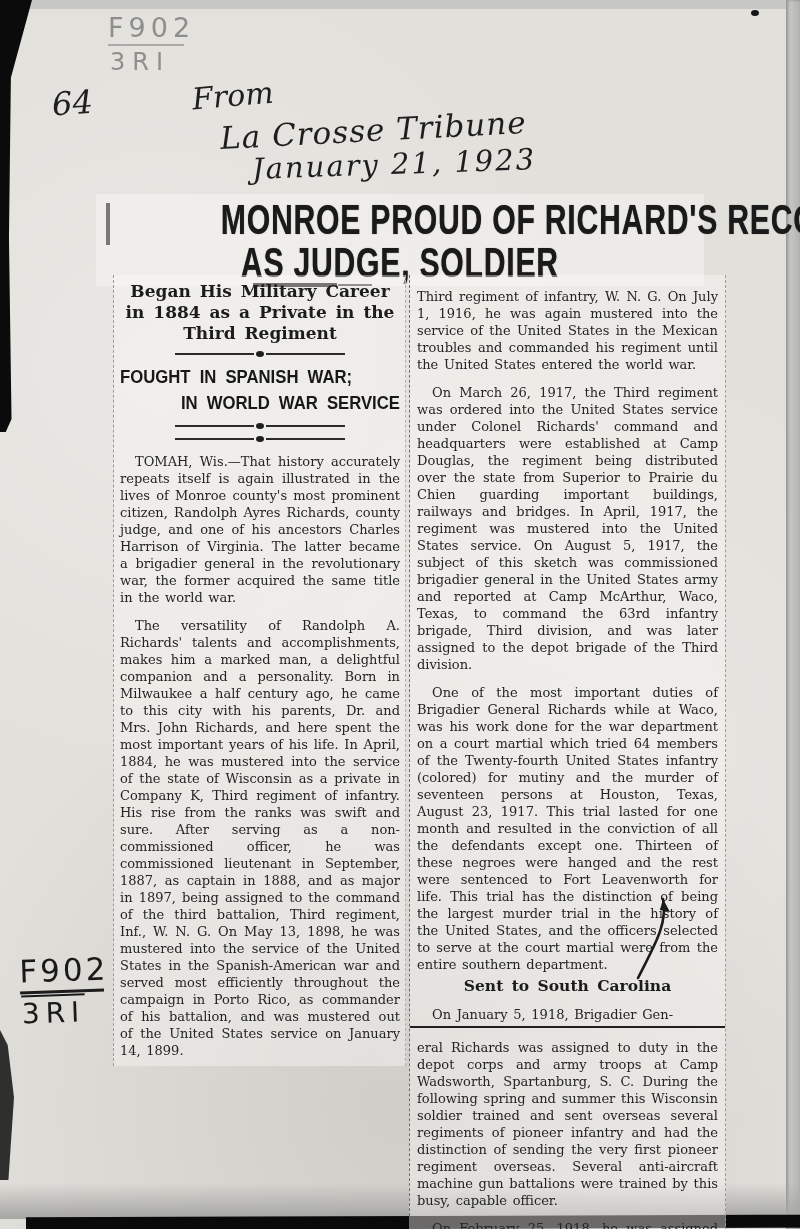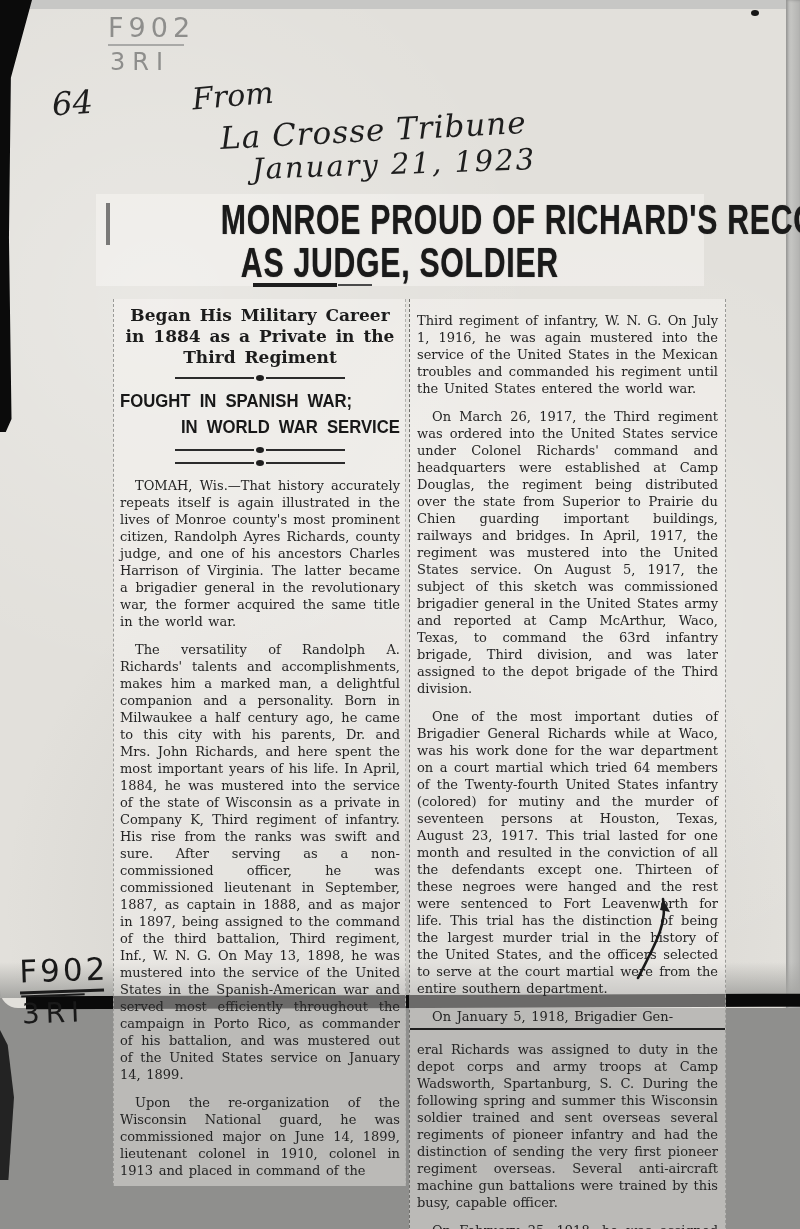--- a/index.html
+++ b/index.html
@@ -1,26 +1,25 @@
 <!DOCTYPE html>
 <html><head>
 <meta charset="utf-8">
 <style>
   html,body{margin:0;padding:0;}
   body{width:800px;height:1229px;overflow:hidden;background:#8f8f8d;}
   #scan-page{
-    position:relative;width:800px;height:1008px;
+    position:relative;width:800px;height:1229px;
     background:
       radial-gradient(circle at 20% 30%, rgba(255,255,255,.25), transparent 40%),
       radial-gradient(circle at 75% 60%, rgba(255,255,255,.18), transparent 45%),
       radial-gradient(circle at 50% 90%, rgba(120,120,118,.18), transparent 40%),
       #e2e0db;
     font-family:"DejaVu Serif","Liberation Serif",serif;
     color:#222;
-    border-radius:18px;
   }
   
   .edge-top{position:absolute;left:0;top:0;width:800px;height:9px;background:#c7c7c5;}
   .edge-right{position:absolute;right:0;top:0;width:14px;height:100%;
     background:linear-gradient(90deg,#cfcfcc, #b2b2b0);box-shadow:inset 2px 0 3px rgba(90,90,90,.5);}
   .edge-left-black{position:absolute;left:0;top:0;width:32px;height:432px;background:#0b0b0b;
     clip-path:polygon(0 0,100% 0,34% 18%,28% 55%,36% 97%,18% 100%,0 100%);}
   .edge-left-low{position:absolute;left:0;top:1030px;width:14px;height:150px;background:#111;
     clip-path:polygon(0 0,55% 10%,100% 45%,60% 100%,0 100%);opacity:.85;}
   .edge-bottom-gray{position:absolute;left:0;bottom:10px;width:800px;height:36px;
@@ -44,21 +43,21 @@
   .headline{position:absolute;left:96px;top:194px;width:608px;text-align:center;
     background:rgba(250,249,246,.45);padding:4px 0 2px 0;}
   .headline .hl{font-family:"Liberation Sans","DejaVu Sans",sans-serif;font-weight:bold;
     color:#1a1a1a;white-space:nowrap;display:inline-block;transform:scaleX(.72);
     font-size:42px;line-height:43px;letter-spacing:1px;
     text-shadow:0 0 1px rgba(40,40,40,.7), 1px 1px 0 rgba(225,223,218,.4);}
   .hl-tick{position:absolute;left:106px;top:203px;width:4px;height:42px;background:#111;}
   .hl-rule{position:absolute;left:253px;top:283px;width:84px;height:4px;background:#1d1d1d;}
   .hl-rule-ext{position:absolute;left:338px;top:284px;width:34px;height:2px;background:#4a4a4a;}
   
-  .column{position:absolute;top:299px;background:rgba(252,251,248,.4);}
+  .column{position:absolute;top:275px;background:rgba(252,251,248,.4);}
   .col-left{left:113px;width:293px;border-left:1px dashed #9a9a97;border-right:1px dashed #b0b0ad;padding:2px 5px 6px 6px;box-sizing:border-box;}
   .col-right{left:409px;width:317px;border-left:1px dashed #6d6d6a;border-right:1px dashed #9a9a97;padding:2px 7px 6px 7px;box-sizing:border-box;}
   .deck1,.deck3{font-weight:bold;font-size:17px;line-height:21px;text-align:center;
     word-spacing:3px;color:#1c1c1c;margin:4px 2px 0 2px;}
   .deck2{font-family:"Liberation Sans","DejaVu Sans",sans-serif;font-weight:bold;color:#181818;
     font-size:19px;line-height:26px;margin:2px 0;}
   .deck2 .d2a{display:inline-block;transform:scaleX(.88);transform-origin:left;white-space:nowrap;word-spacing:5px;}
   .deck2 .d2b{display:block;text-align:right;transform:scaleX(.88);transform-origin:right;white-space:nowrap;word-spacing:5px;}
   .divider{display:flex;align-items:center;justify-content:center;width:170px;margin:7px auto;}
   .divider::before,.divider::after{content:"";flex:1;border-top:2px solid #2b2b2b;}
@@ -121,27 +120,27 @@
     </div>
     <div class="divider">
         <span class="dot"></span>
       </div>
     <div class="divider">
         <span class="dot"></span>
       </div>
 
     <p class="bodytext indent">TOMAH, Wis.—That history accurately repeats itself is again illustrated in the lives of Monroe county's most prominent citizen, Randolph Ayres Richards, county judge, and one of his ancestors Charles Harrison of Virginia. The latter became a brigadier general in the revolutionary war, the former acquired the same title in the world war.</p>
     <p class="bodytext indent">The versatility of Randolph A. Richards' talents and accomplishments, makes him a marked man, a delightful companion and a personality. Born in Milwaukee a half century ago, he came to this city with his parents, Dr. and Mrs. John Richards, and here spent the most important years of his life. In April, 1884, he was mustered into the service of the state of Wisconsin as a private in Company K, Third regiment of infantry. His rise from the ranks was swift and sure. After serving as a non-commissioned officer, he was commissioned lieutenant in September, 1887, as captain in 1888, and as major in 1897, being assigned to the command of the third battalion, Third regiment, Inf., W. N. G. On May 13, 1898, he was mustered into the service of the United States in the Spanish-American war and served most efficiently throughout the campaign in Porto Rico, as commander of his battalion, and was mustered out of the United States service on January 14, 1899.</p>
-    <p class="bodytext indent">Upon the re-organization of the Wisconsin National guard, he was commissioned major on June 14, 1899, lieutenant colonel in 1910, colonel in 1913 and placed in command of the</p>
   </div>
 
   <div class="column col-right">
     <p class="bodytext">Third regiment of infantry, W. N. G. On July 1, 1916, he was again mustered into the service of the United States in the Mexican troubles and commanded his regiment until the United States entered the world war.</p>
     <p class="bodytext indent">On March 26, 1917, the Third regiment was ordered into the United States service under Colonel Richards' command and headquarters were established at Camp Douglas, the regiment being distributed over the state from Superior to Prairie du Chien guarding important buildings, railways and bridges. In April, 1917, the regiment was mustered into the United States service. On August 5, 1917, the subject of this sketch was commissioned brigadier general in the United States army and reported at Camp McArthur, Waco, Texas, to command the 63rd infantry brigade, Third division, and was later assigned to the depot brigade of the Third division.</p>
     <p class="bodytext indent">One of the most important duties of Brigadier General Richards while at Waco, was his work done for the war department on a court martial which tried 64 members of the Twenty-fourth United States infantry (colored) for mutiny and the murder of seventeen persons at Houston, Texas, August 23, 1917. This trial lasted for one month and resulted in the conviction of all the defendants except one. Thirteen of these negroes were hanged and the rest were sentenced to Fort Leavenworth for life. This trial has the distinction of being the largest murder trial in the history of the United States, and the officers selected to serve at the court martial were from the entire southern department.</p>
+    <div class="subhead-col">Sent to South Carolina</div>
     <p class="bodytext indent">On January 5, 1918, Brigadier Gen-</p>
     <div class="seam"></div>
     <p class="bodytext">eral Richards was assigned to duty in the depot corps and army troops at Camp Wadsworth, Spartanburg, S. C. During the following spring and summer this Wisconsin soldier trained and sent overseas several regiments of pioneer infantry and had the distinction of sending the very first pioneer regiment overseas. Several anti-aircraft machine gun battalions were trained by this busy, capable officer.</p>
     <p class="bodytext indent">On February 25, 1918, he was assigned to the command of the 192nd</p>
   </div>
 
   <svg class="arrow-mark" width="48" height="88" viewBox="0 0 48 88">
     <path d="M33,3 C38,28 24,50 8,82" stroke="#1b1b1b" stroke-width="2.6" fill="none" stroke-linecap="round"></path>
     <path d="M33,3 L40,16 L30,14 Z" fill="#1b1b1b"></path>
   </svg>

